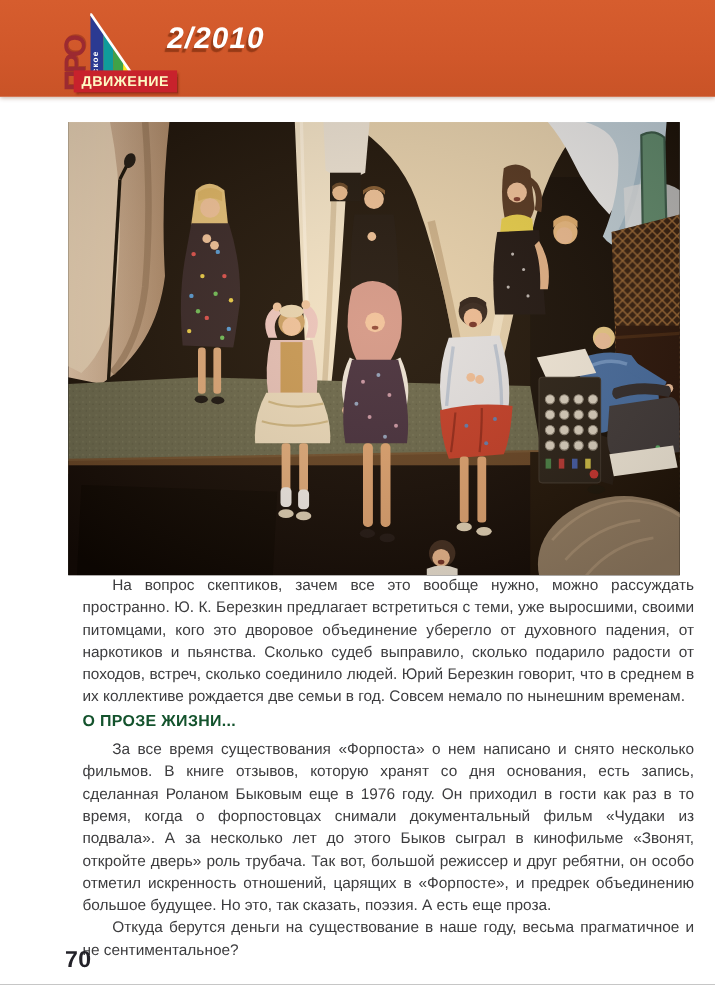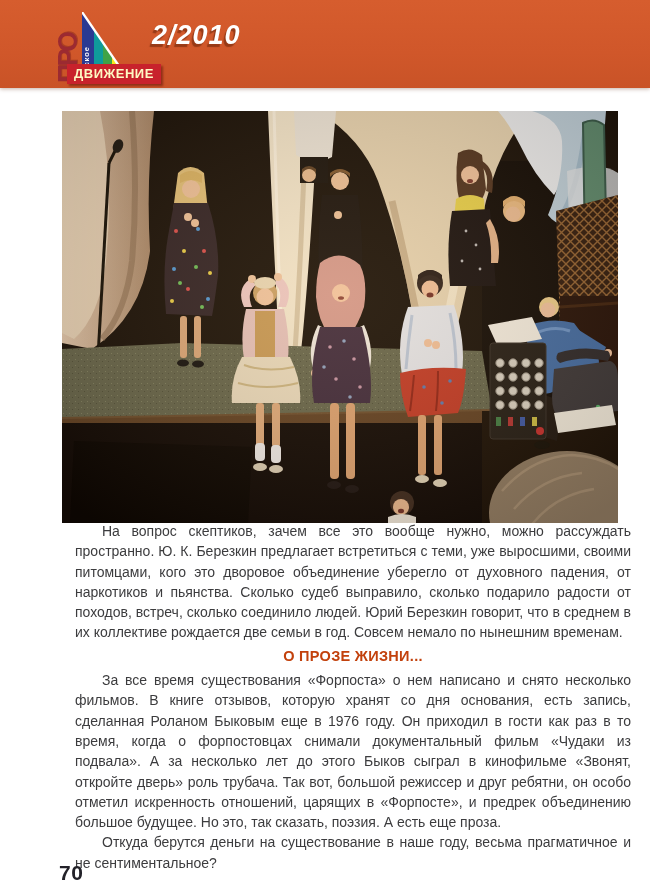--- a/index.html
+++ b/index.html
@@ -43,22 +43,22 @@
   }
   
   .photo{position:absolute;left:62px;top:111px;width:556px;height:412px;overflow:hidden;background:#15100a;}
   
   .article{
     position:absolute;left:62px;top:521px;width:556px;
     color:#3c3c3e;font-size:14px;line-height:20.3px;margin-left:13px;
   }
   .article p{margin:0;text-align:justify;text-indent:27px;}
   .article h2{
-    margin:3px 0 4px 0;text-align:center;
-    color:#c2410c;font-size:14.5px;font-weight:bold;letter-spacing:.3px;
+    margin:3px 0 4px 0;text-align:left;
+    color:#14532d;font-size:14.5px;font-weight:bold;letter-spacing:.3px;
   }
   .pagenum{
     position:absolute;left:59px;top:861px;
     font-size:21px;font-weight:bold;color:#232229;letter-spacing:.5px;text-align:center;
   }
 </style>
 </head>
 <body>
 
 <div class="page">

